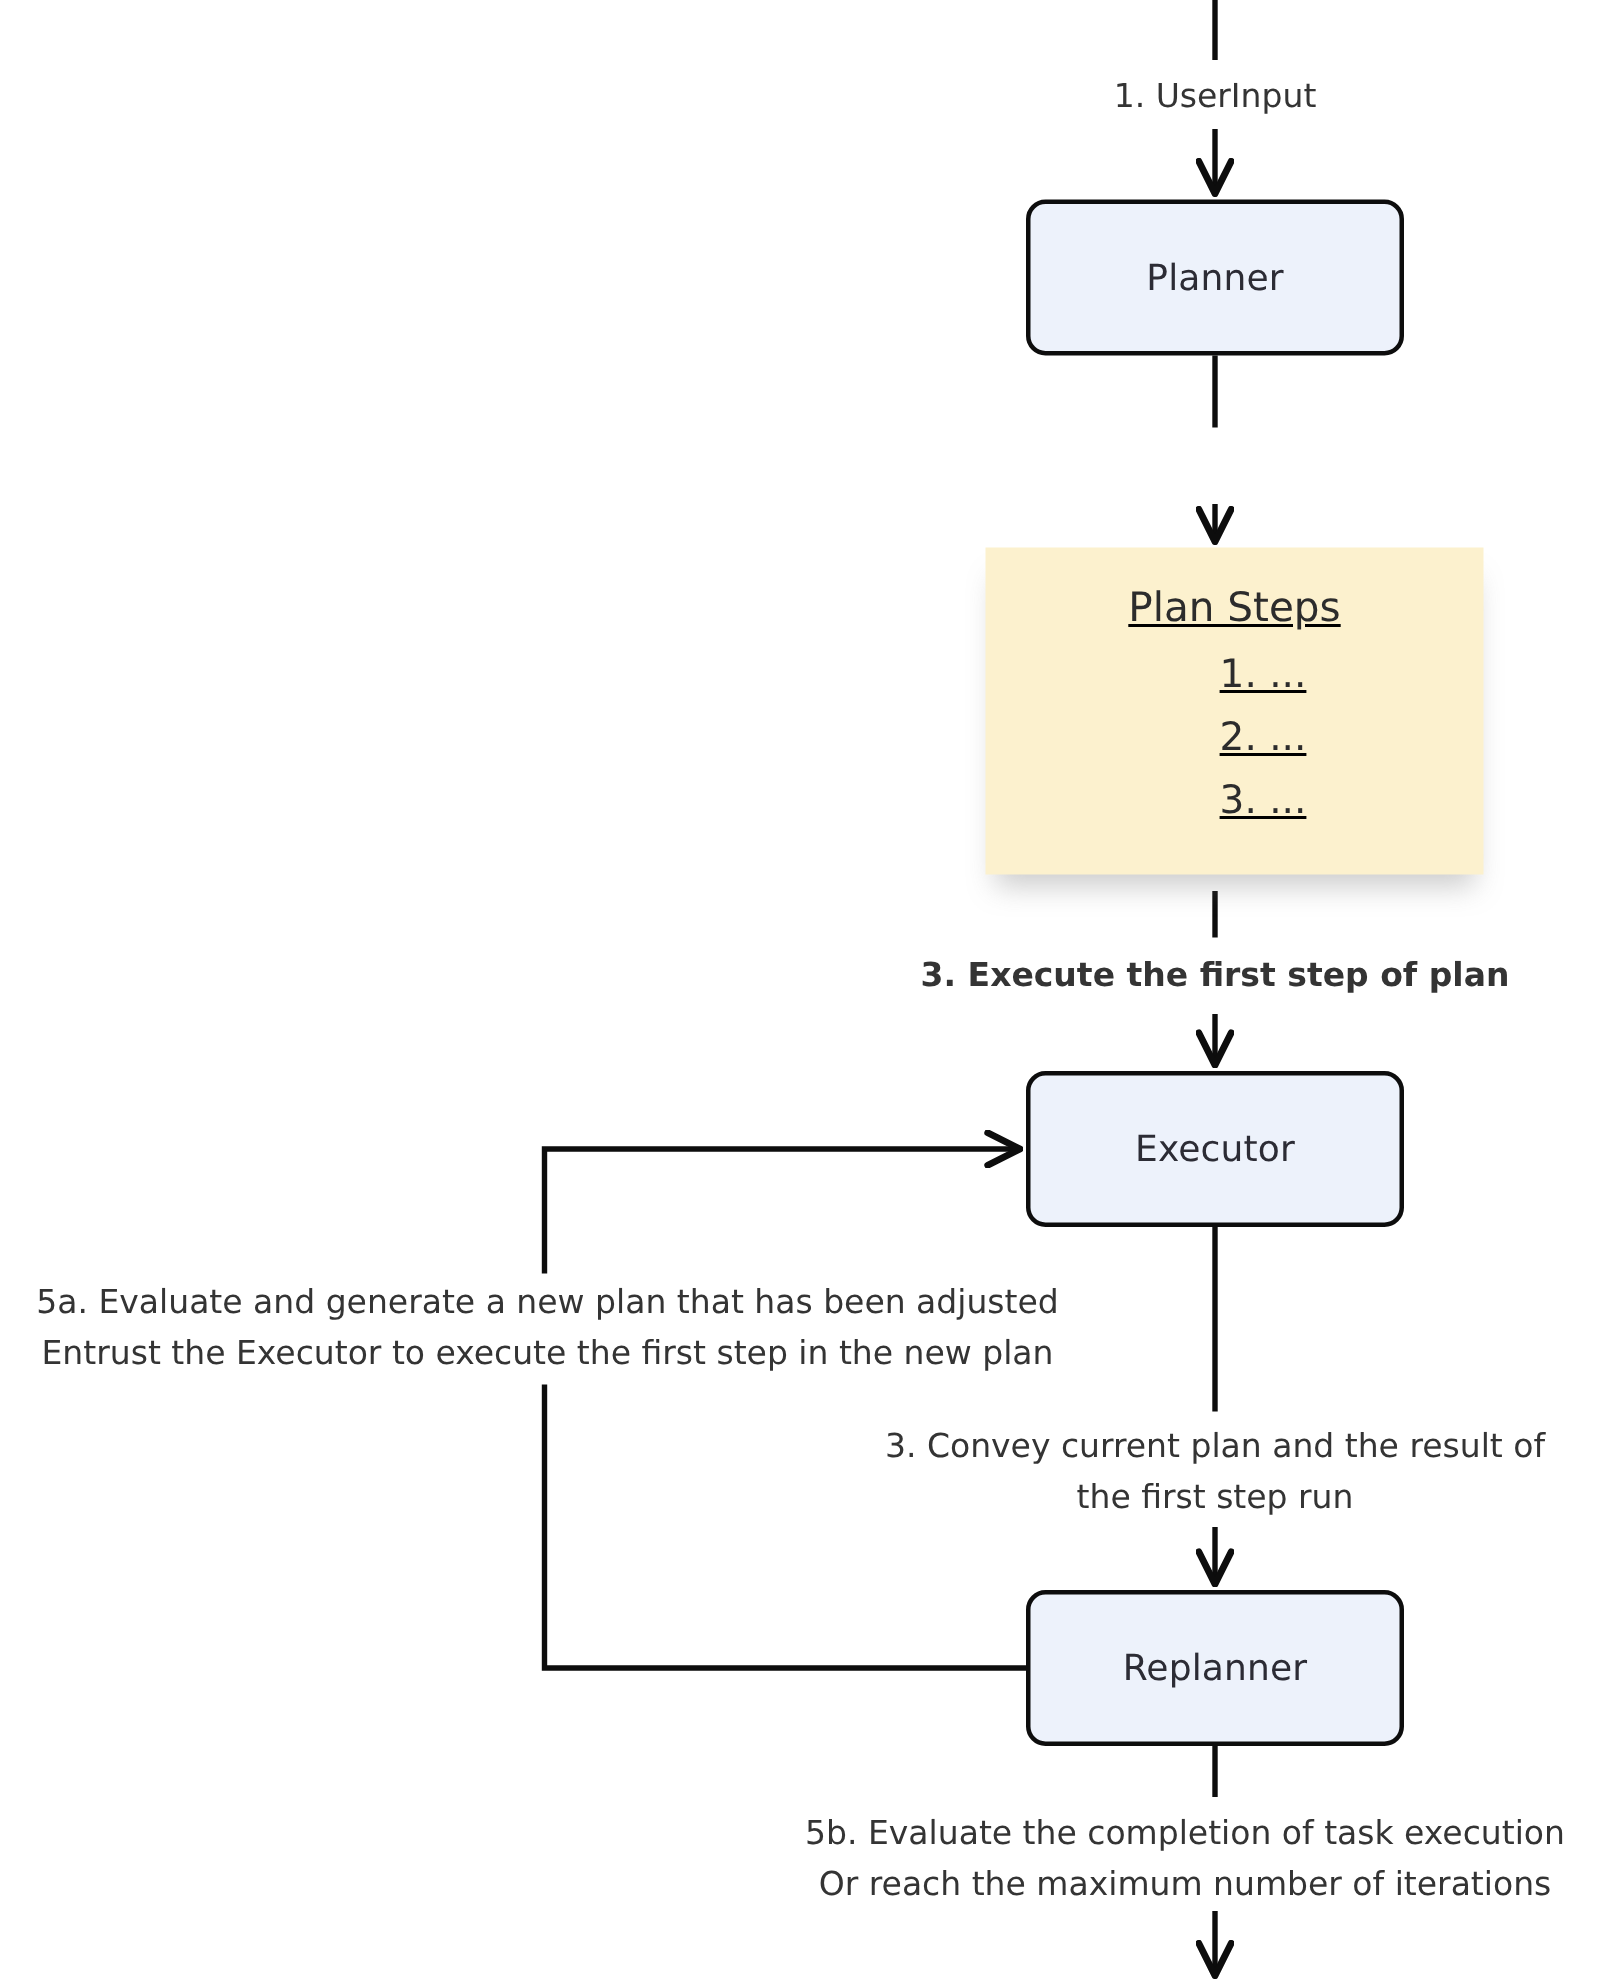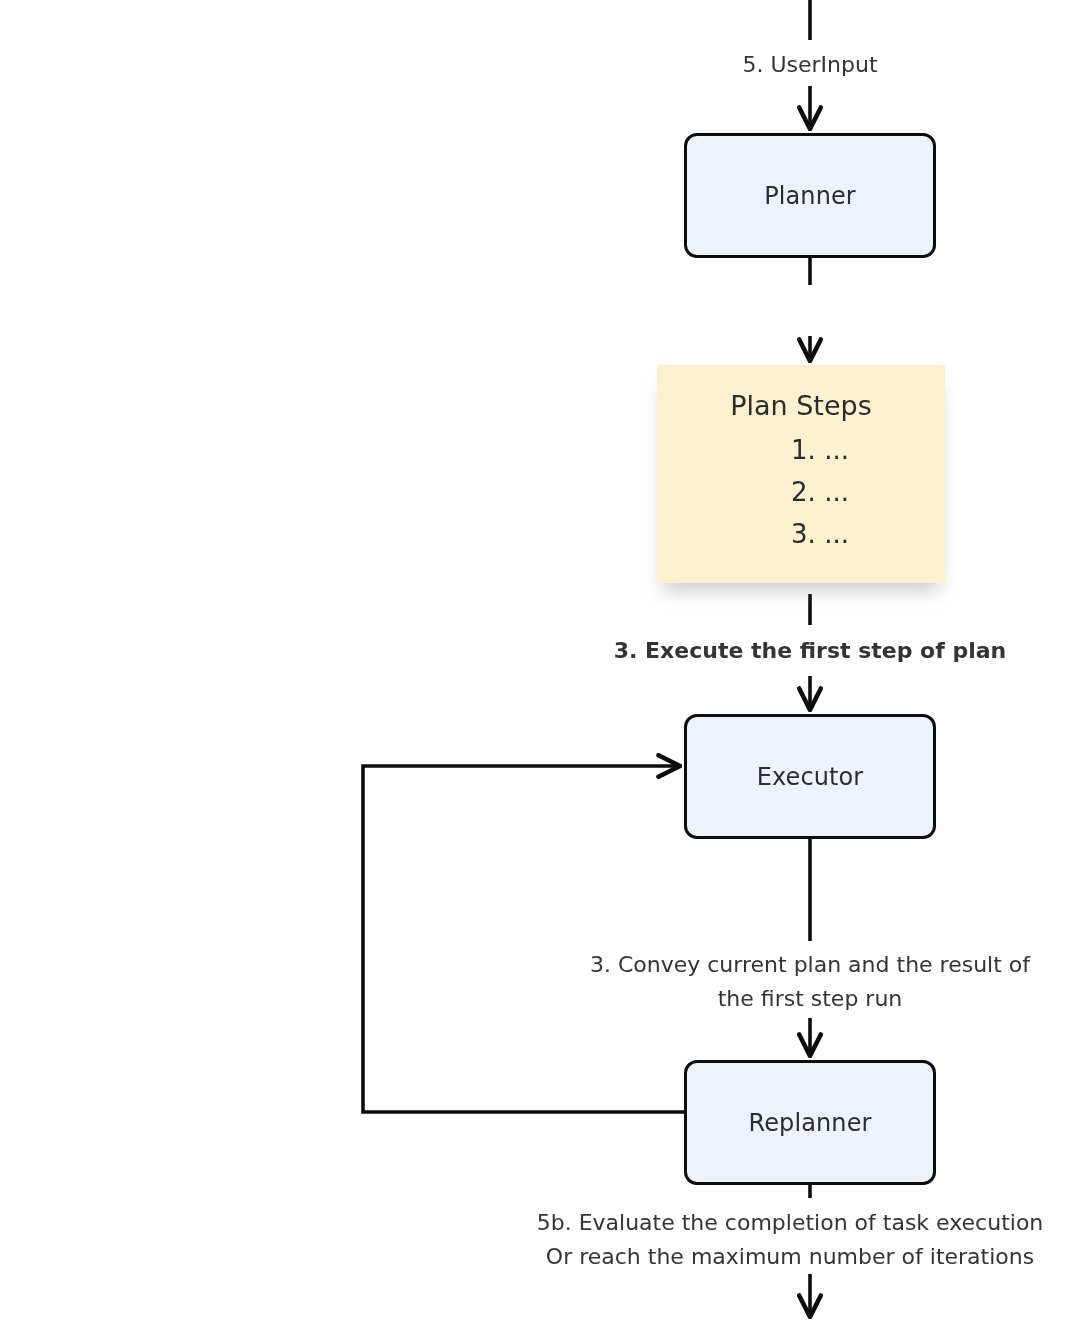--- a/index.html
+++ b/index.html
@@ -30,21 +30,21 @@
   .node {
     position: absolute;
     box-sizing: border-box;
     display: flex;
     align-items: center;
     justify-content: center;
     z-index: 3;
   }
   .node-process {
     width: 252px;
-    height: 125px;
+    height: 104px;
     left: 684px;
     background: #edf2fb;
     border: 3px solid #0d0d0d;
     border-radius: 13px;
   }
   .node-label {
     font-family: "DejaVu Sans", sans-serif;
     font-size: 24px;
     font-weight: 400;
     color: #2c2c35;
@@ -53,28 +53,29 @@
   }
   #node-planner   { top: 133px; }
   #node-executor  { top: 714px; }
   #node-replanner { top: 1060px; }
 
   
   #node-plan-steps {
     position: absolute;
     left: 657px;
     top: 365px;
-    width: 288px;
+    width: 332px;
     height: 218px;
     background: #fcf1ce;
     border: none;
     border-radius: 0;
     box-shadow: 0 14px 18px -6px rgba(120,120,120,0.38);
     display: block;
     z-index: 3;
+    text-decoration: underline;
   }
   .plan-title {
     font-family: "DejaVu Sans", sans-serif;
     font-size: 27px;
     color: #2c2c2c;
     text-align: center;
     margin-top: 26px;
     line-height: 1.1;
   }
   .plan-list {
@@ -165,20 +166,22 @@
   </div>
 
   <div class="node node-process" id="node-replanner">
     <span class="node-label">Replanner</span>
   </div>
 
   <div class="node node-process" id="node-executor">
     <span class="node-label">Executor</span>
   </div>
 
-  <div class="edge-label" id="label-1">5. UserInput</div>
+  <div class="edge-label" id="label-1">1. UserInput</div>
   <div class="edge-label" id="label-3">3. Execute the first step of plan</div>
   <div class="edge-label" id="label-4">3. Convey current plan and the result of
 the first step run</div>
+  <div class="edge-label" id="label-5a">5a. Evaluate and generate a new plan that has been adjusted
+Entrust the Executor to execute the first step in the new plan</div>
   <div class="edge-label" id="label-5b">5b. Evaluate the completion of task execution
 Or reach the maximum number of iterations</div>
 
 </div>
 
 </body></html>

